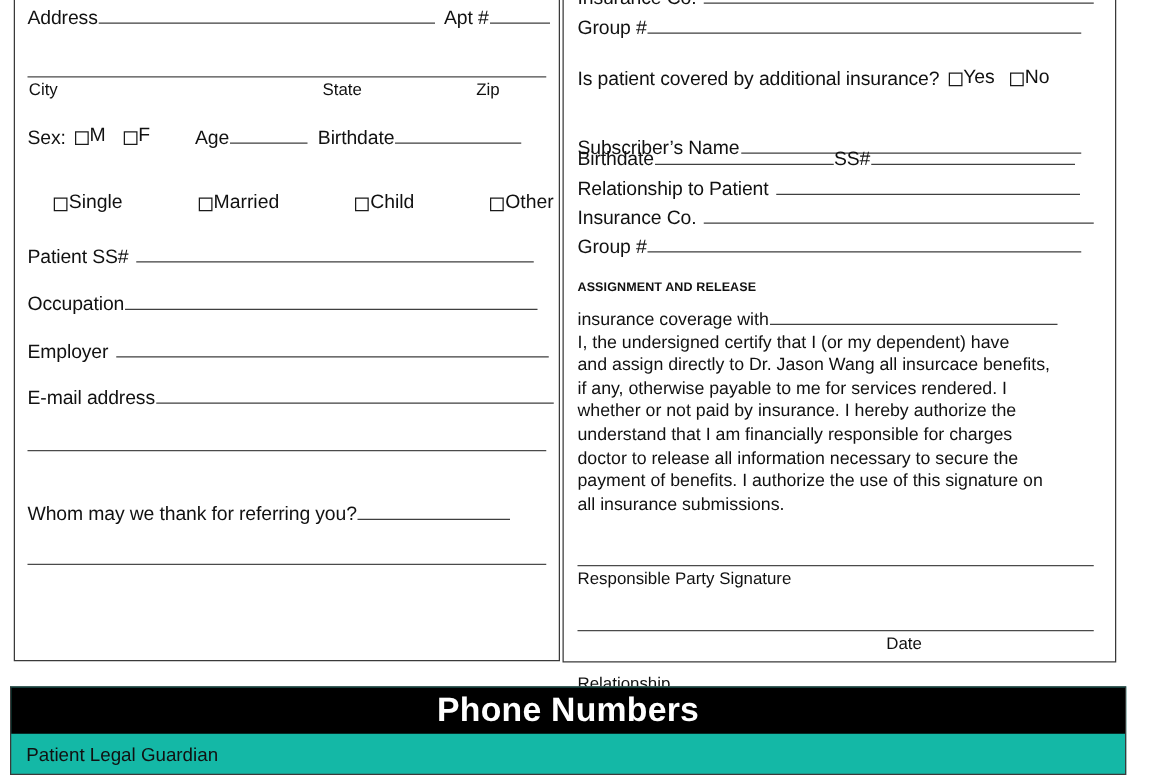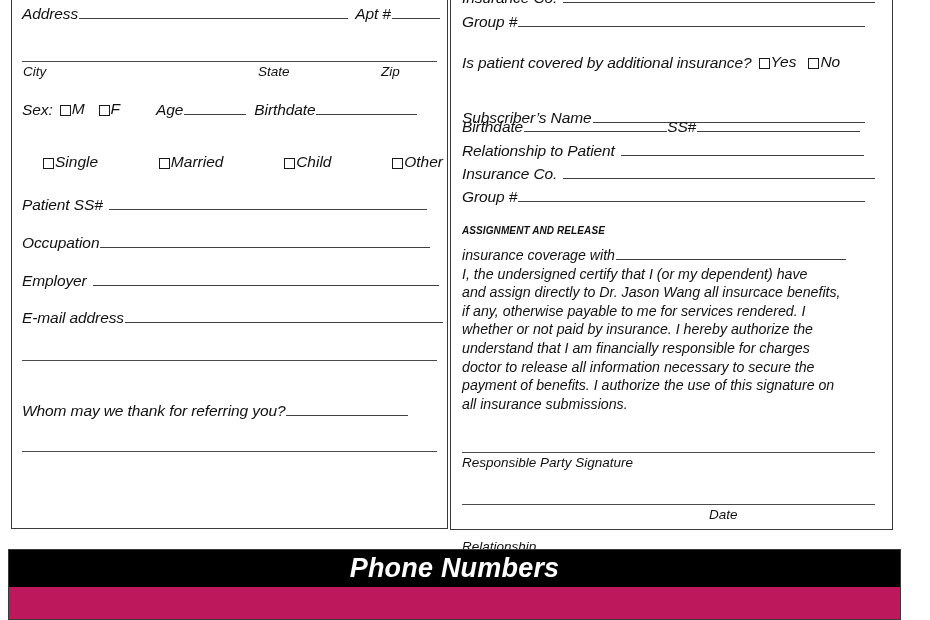--- a/index.html
+++ b/index.html
@@ -1,21 +1,21 @@
 <!DOCTYPE html>
 <html><head>
 <meta charset="utf-8">
 <style>
   html,body{margin:0;padding:0;}
   body{
     width:930px;height:620px;background:#fff;overflow:hidden;
     font-family:"Liberation Sans",sans-serif;color:#111;
     -webkit-font-smoothing:antialiased;
   }
-  .page{position:relative;width:930px;height:620px;font-style:italic;}
+  .page{position:relative;width:930px;height:620px;}
 
   
   .box{position:absolute;border:1.5px solid #3a3a3a;background:#fff;box-sizing:border-box;}
   #left-col{left:11px;top:-10px;width:437px;height:539px;}
   #right-col{left:450px;top:-10px;width:443px;height:540px;}
 
   .inner{position:absolute;left:0;top:0;right:0;bottom:0;}
 
   
   .row{position:absolute;display:flex;align-items:baseline;white-space:nowrap;}
@@ -40,21 +40,21 @@
   }
   .cbx-wrap{display:inline-flex;align-items:center;font-size:15.5px;}
 
   
   .head-bold{position:absolute;font-size:10px;font-weight:bold;letter-spacing:0.1px;}
   .para{position:absolute;font-size:14.2px;line-height:18.6px;white-space:nowrap;}
   .para div{height:18.6px;}
 
   
   #phone-section{position:absolute;left:8px;top:549px;width:893px;height:71px;
-                 border:1.5px solid #3a3a3a;box-sizing:border-box;background:#be185d;}
+                 border:1.5px solid #3a3a3a;box-sizing:border-box;background:#14b8a6;}
   #phone-banner{position:absolute;left:0;top:0;width:100%;height:37px;background:#000;}
   #phone-banner span{
     display:block;width:100%;text-align:center;color:#fff;
     font-size:27px;font-weight:bold;line-height:37px;letter-spacing:0.2px;
   }
   #phone-row-label{position:absolute;left:12px;top:46px;font-size:15px;}
 </style>
 </head>
 <body>
 
@@ -215,15 +215,16 @@
       <div class="hr" style="left:11px;top:513px;width:413px;"></div>
       <div class="row lbl-sm" style="left:11px;top:516px;margin-top:32px;">Relationship</div>
       <div class="row lbl-sm" style="left:258px;top:516px;">Date</div>
     </div>
   </div>
 
   <div id="phone-section">
     <div id="phone-banner">
       <span>Phone Numbers</span>
     </div>
+    <div id="phone-row-label">Patient Legal Guardian</div>
   </div>
 
 </div>
 
 </body></html>

